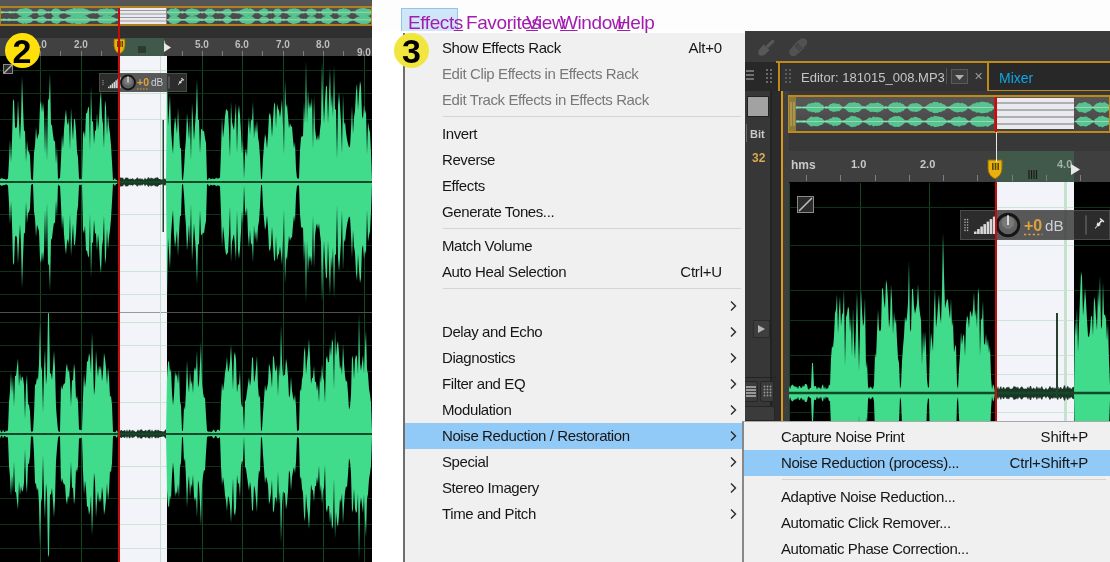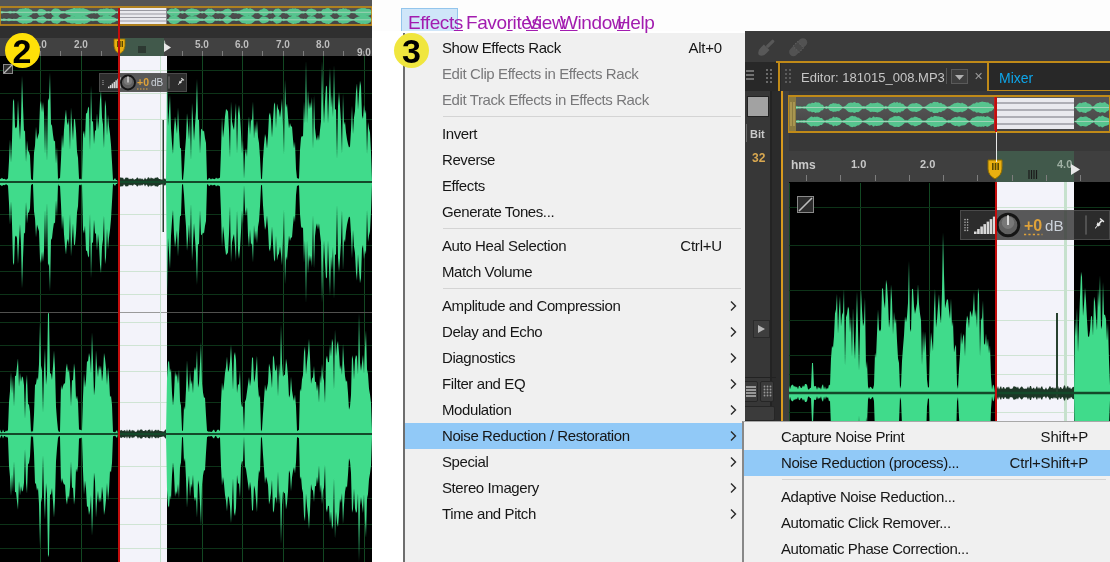--- a/index.html
+++ b/index.html
@@ -448,29 +448,28 @@
       <span class="lbl">Reverse</span>
     </div>
     <div class="row ">
       <span class="lbl">Effects</span>
     </div>
     <div class="row ">
       <span class="lbl">Generate Tones...</span>
     </div>
     <div class="sep"></div>
     <div class="row ">
+      <span class="lbl">Match Volume</span>
+    </div>
+    <div class="row ">
       <span class="lbl">Auto Heal Selection</span>
       <span class="sc">Ctrl+U</span>
     </div>
-    <div class="row ">
-      <span class="lbl">Match Volume</span>
-    </div>
     <div class="sep"></div>
     <div class="row ">
-      <span class="lbl">Amplitude and Compression</span>
       <svg class="arr" width="7" height="12" viewBox="0 0 7 12">
         <polyline points="1,1.5 5.5,6 1,10.5" fill="none" stroke="#2a2a2a" stroke-width="1.4"></polyline>
       </svg>
     </div>
     <div class="row ">
       <span class="lbl">Delay and Echo</span>
       <svg class="arr" width="7" height="12" viewBox="0 0 7 12">
         <polyline points="1,1.5 5.5,6 1,10.5" fill="none" stroke="#2a2a2a" stroke-width="1.4"></polyline>
       </svg>
     </div>

